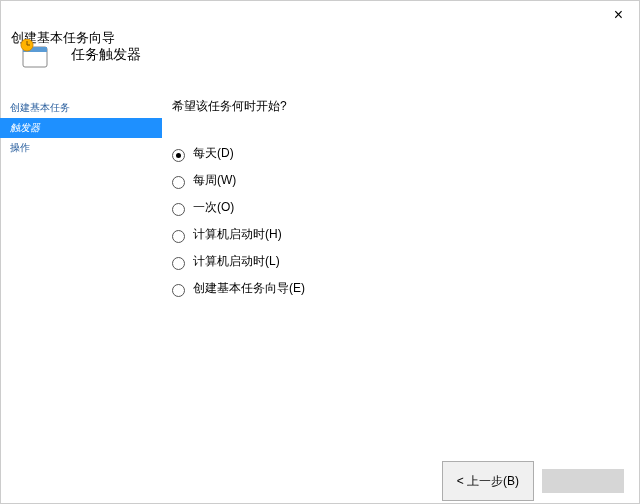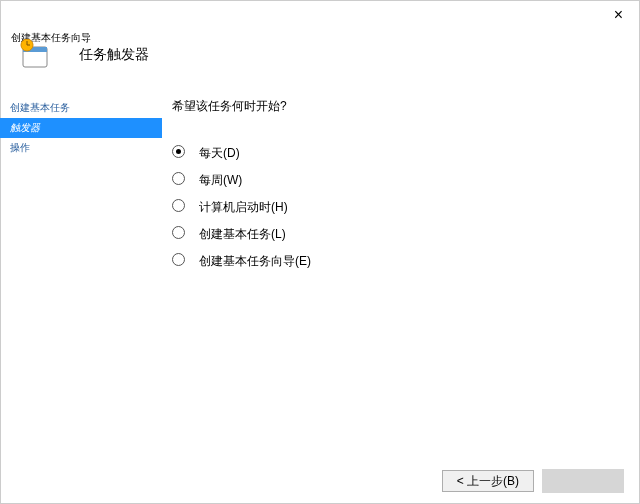--- a/index.html
+++ b/index.html
@@ -14,32 +14,32 @@
   border: 1px solid #ccc;
 }
 .titlebar {
   display: flex;
   justify-content: space-between;
   align-items: center;
   height: 28px;
   padding: 0 10px;
   background: #fff;
 }
-.titlebar-title { font-size: 10px; margin-top: 46px; }
+.titlebar-title { font-size: 13px; margin-top: 46px; }
 .titlebar-close {
   font-size: 16px;
   line-height: 1;
   cursor: pointer;
   padding: 2px 6px;
 }
 .header {
   display: flex;
   align-items: center;
   padding: 10px 6px 16px 18px;
-  gap: 28px;
+  gap: 20px;
 }
 .header-icon {
   width: 32px;
   height: 32px;
   display: flex;
   align-items: center;
   justify-content: center;
 }
 .header-title { font-size: 14px; }
 .body {
@@ -69,23 +69,23 @@
   flex: 1;
   padding: 4px 10px;
 }
 .prompt {
   font-size: 12px;
   margin-bottom: 30px;
   color: #000;
 }
 .radio-row {
   display: flex;
-  align-items: flex-start;
+  align-items: flex-end;
   margin-bottom: 10px;
-  gap: 14px;
+  gap: 8px;
   cursor: pointer;
 }
 .radio {
   width: 13px;
   height: 13px;
   border: 1px solid #555;
   border-radius: 50%;
   display: inline-flex;
   align-items: center;
   justify-content: center;
@@ -105,21 +105,21 @@
   left: 0;
   right: 0;
   height: 46px;
   display: flex;
   justify-content: flex-end;
   align-items: center;
   padding: 0 16px;
   gap: 8px;
 }
 .btn {
-  height: 22px;
+  height: 40px;
   padding: 0 14px;
   border: 1px solid #adadad;
   background: #f0f0f0;
   font-size: 12px;
   cursor: pointer;
 }
 .btn-right-placeholder {
   width: 82px;
   height: 24px;
   background: #d6d6d6;
@@ -158,25 +158,29 @@
     <div class="radio-row">
       <span class="radio selected"></span>
       <span class="radio-label">每天(D)</span>
     </div>
     <div class="radio-row">
       <span class="radio"></span>
       <span class="radio-label">每周(W)</span>
     </div>
     <div class="radio-row">
       <span class="radio"></span>
+      <span class="radio-label">一次(O)</span>
+    </div>
+    <div class="radio-row">
+      <span class="radio"></span>
       <span class="radio-label">计算机启动时(H)</span>
     </div>
     <div class="radio-row">
       <span class="radio"></span>
-      <span class="radio-label">创建基本任务(L)</span>
+      <span class="radio-label">计算机启动时(L)</span>
     </div>
     <div class="radio-row">
       <span class="radio"></span>
       <span class="radio-label">创建基本任务向导(E)</span>
     </div>
   </div>
 </div>
 
 <div class="footer">
   <button class="btn">&lt; 上一步(B)</button>

